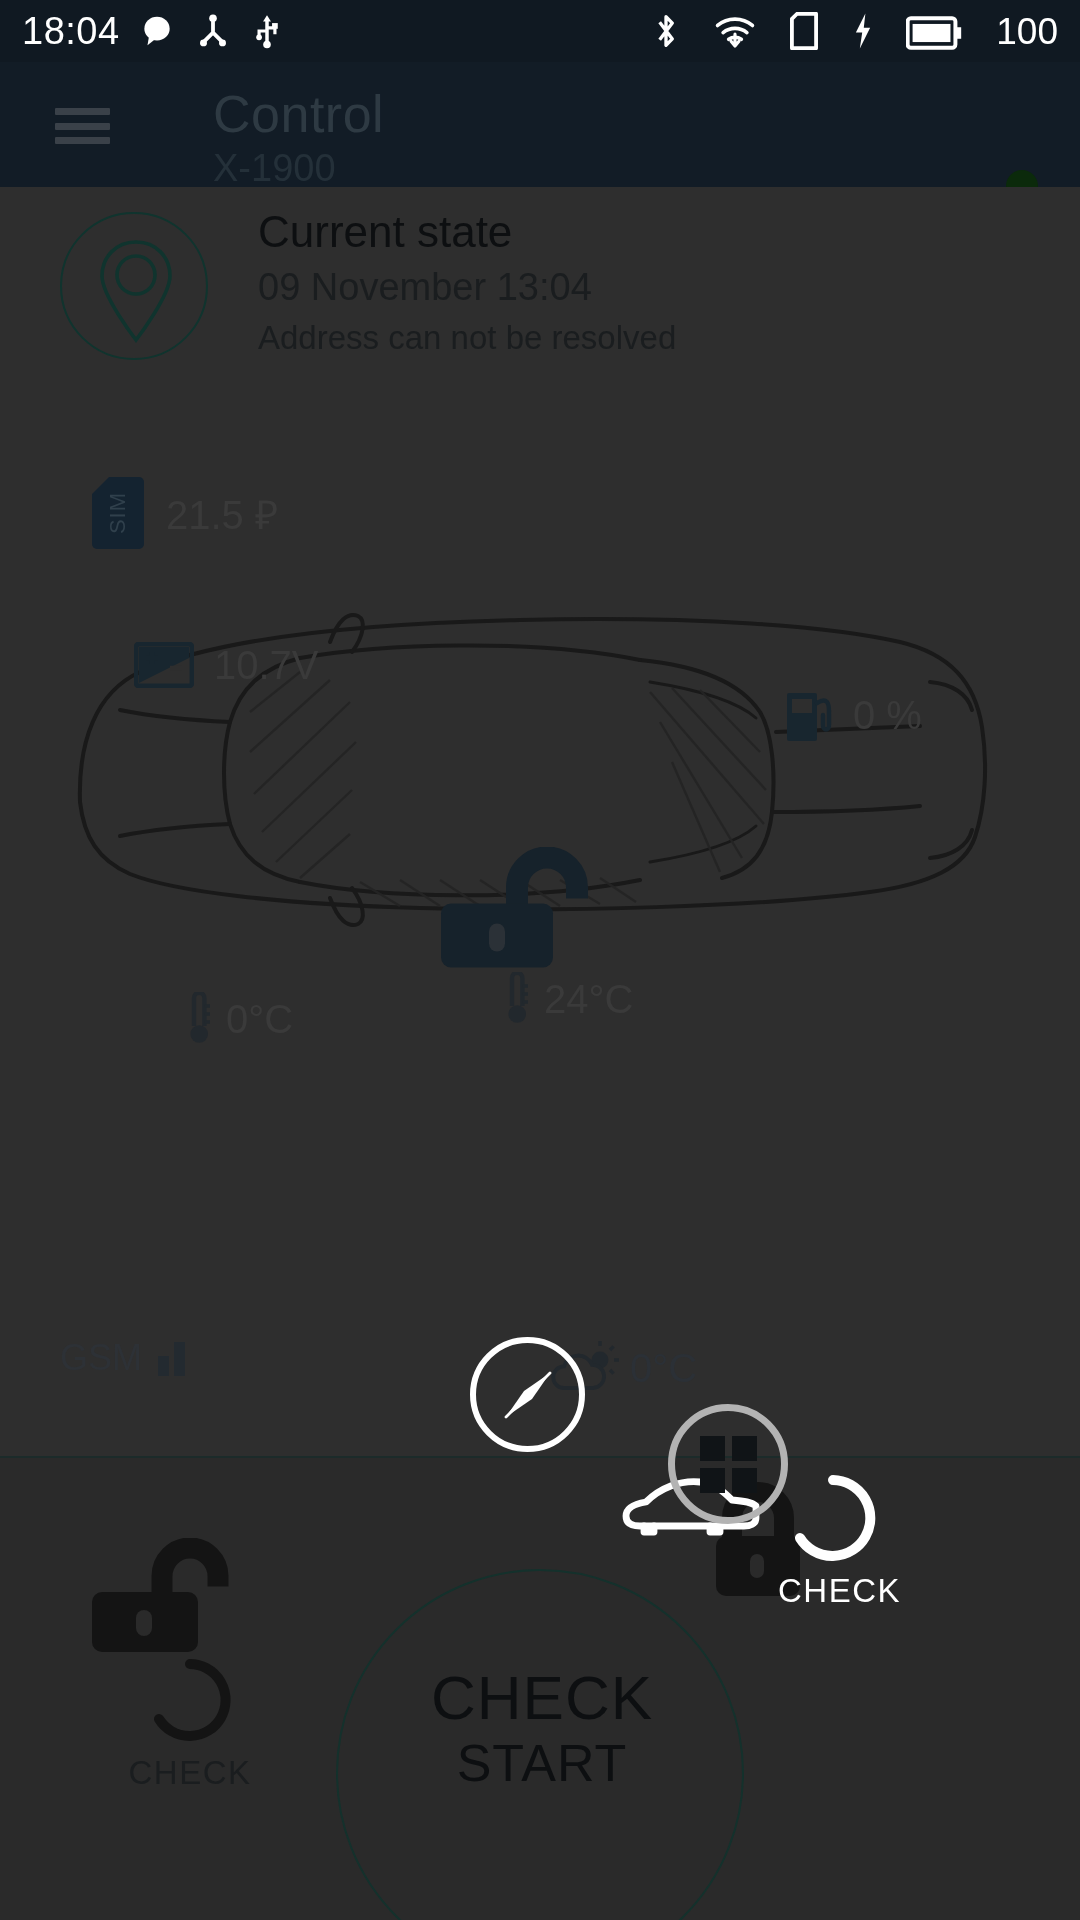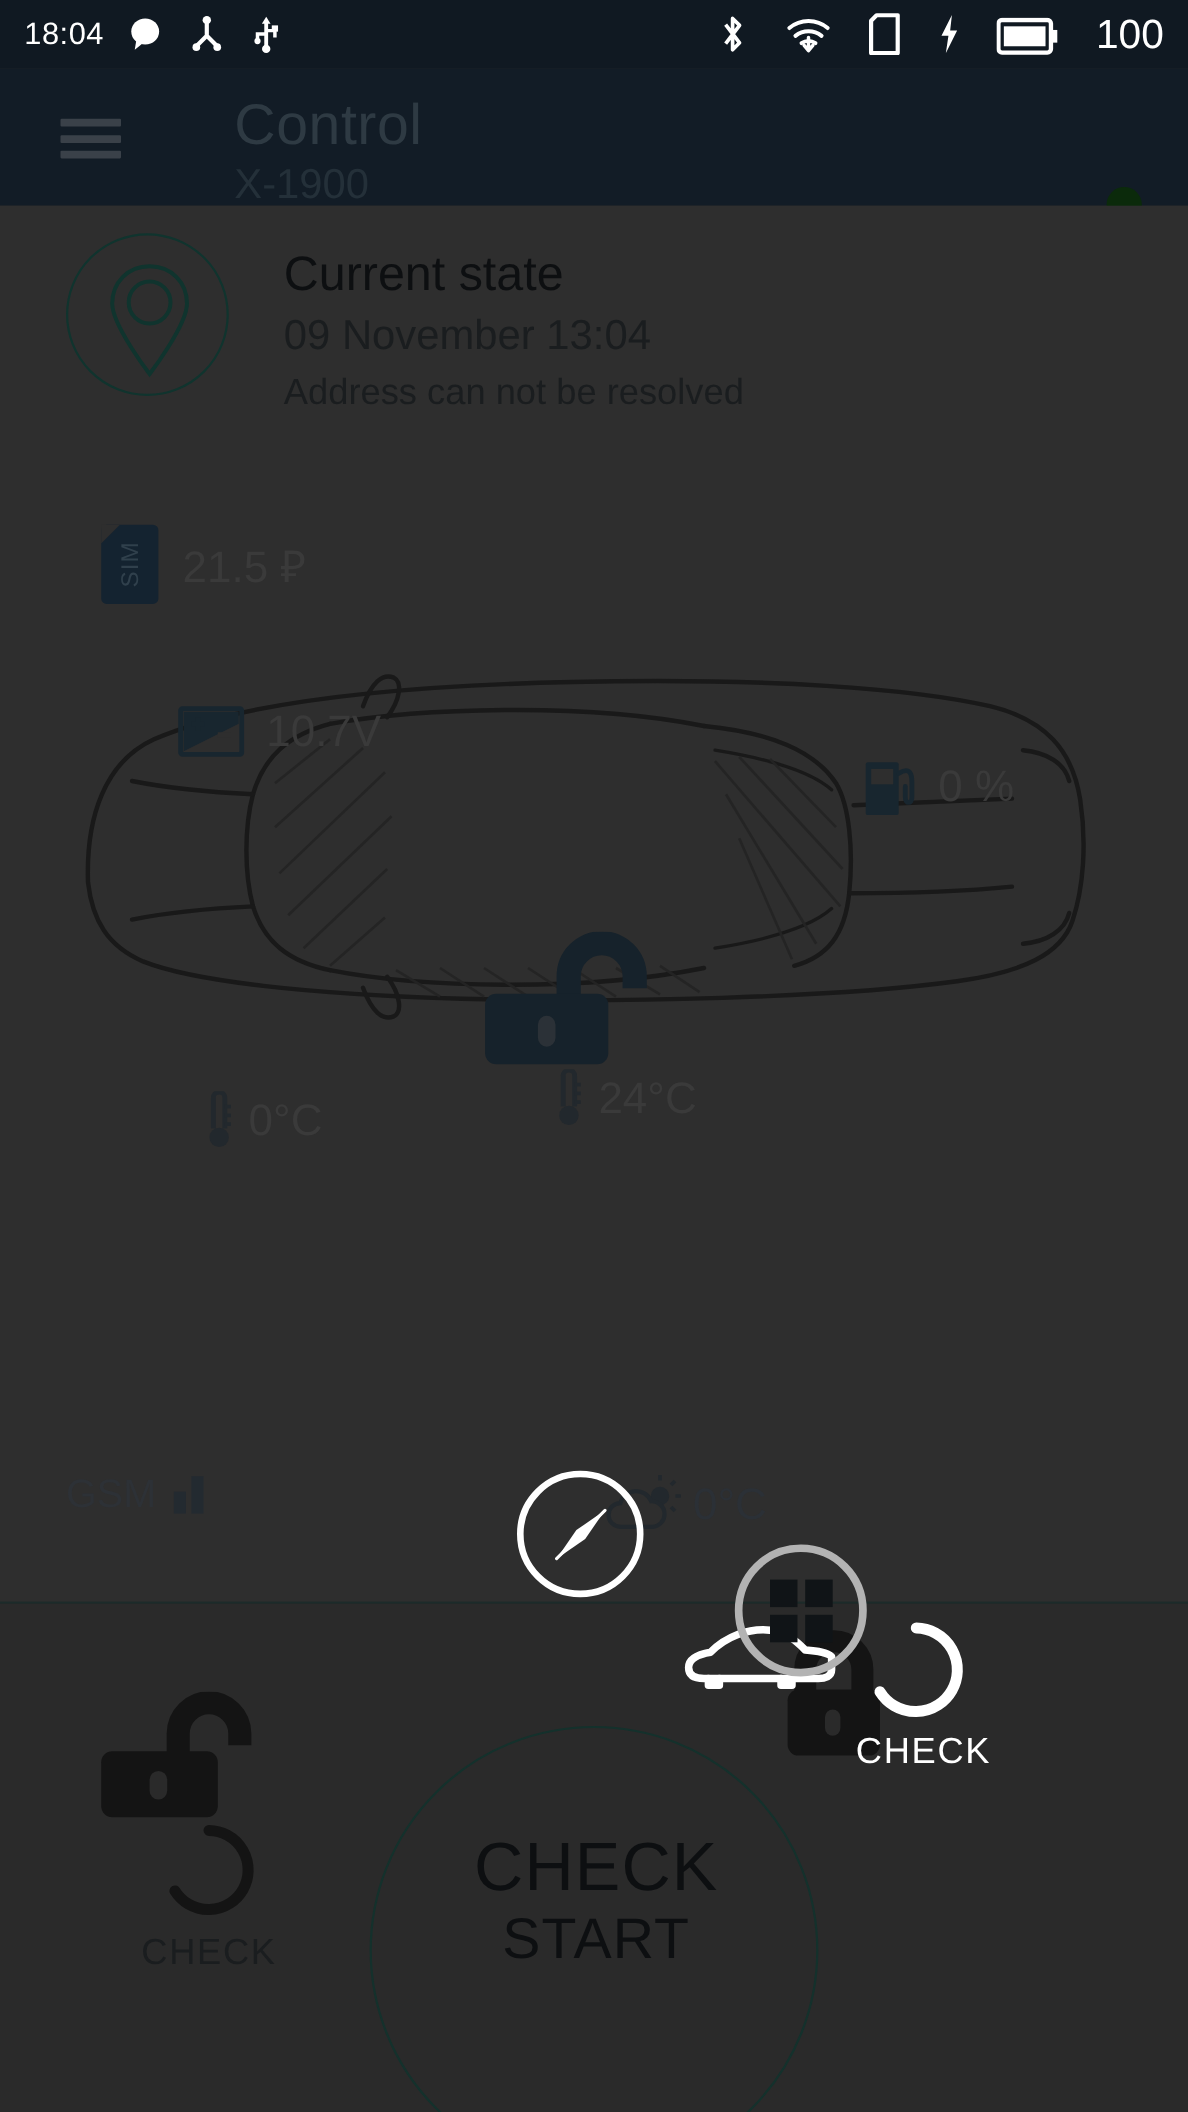--- a/index.html
+++ b/index.html
@@ -14,21 +14,21 @@
   }
 
   
   #statusbar{
     position:absolute; left:0; top:0; width:1080px; height:62px;
     background:#101922; color:#ffffff;
     display:flex; align-items:center; padding:0 22px;
   }
   #sb-left{ display:flex; align-items:center; gap:18px; }
   #sb-right{ margin-left:auto; display:flex; align-items:flex-end; gap:32px; }
-  .sb-time{ font-size:28px; letter-spacing:0.5px; line-height:1; }
+  .sb-time{ font-size:38px; letter-spacing:0.5px; line-height:1; }
   .sb-batt-text{ font-size:37px; line-height:1; margin-left:2px;}
   .sb-ico{ display:block; }
 
   
   #appbar{
     position:absolute; left:0; top:62px; width:1080px; height:125px;
     background:#121c26;
   }
   #hamburger{
     position:absolute; left:55px; top:46px; width:55px; height:36px;
@@ -54,21 +54,21 @@
     background:#2e2e2e;
   }
 
   
   #state-block{ position:absolute; left:0; top:0; width:100%; height:200px; }
   #pin-circle{
     position:absolute; left:60px; top:25px; width:148px; height:148px;
     border:2px solid #10342e; border-radius:50%;
   }
   #pin-circle svg{ position:absolute; left:36px; top:26px; }
-  #state-texts{ position:absolute; left:258px; top:38px; }
+  #state-texts{ position:absolute; left:258px; top:20px; }
   #state-title{ font-size:44px; color:#0d0f11; line-height:1.15; }
   #state-date{ font-size:38px; color:#1a1d1f; line-height:1.25; margin-top:6px;}
   #state-addr{ font-size:33px; color:#1a1d1f; line-height:1.25; margin-top:6px;}
 
   
   #sim-row{
     position:absolute; left:92px; top:290px;
     display:flex; align-items:center; gap:22px;
   }
   .sim-card{
@@ -91,21 +91,21 @@
     position:absolute; left:785px; top:500px;
     display:flex; align-items:center; gap:18px;
   }
   #fuel-value{ font-size:40px; color:#3a3a3a; }
 
   
   #car-wrap{ position:absolute; left:0; top:375px; width:1080px; height:400px; }
 
   
   #batt-row{
-    position:absolute; left:162px; top:455px;
+    position:absolute; left:134px; top:455px;
     display:flex; align-items:center; gap:20px;
   }
   #batt-value{ font-size:40px; color:#3a3a3a; }
 
   #temp-out-row{
     position:absolute; left:182px; top:805px;
     display:flex; align-items:center; gap:14px;
   }
   #temp-in-row{
     position:absolute; left:500px; top:785px;

